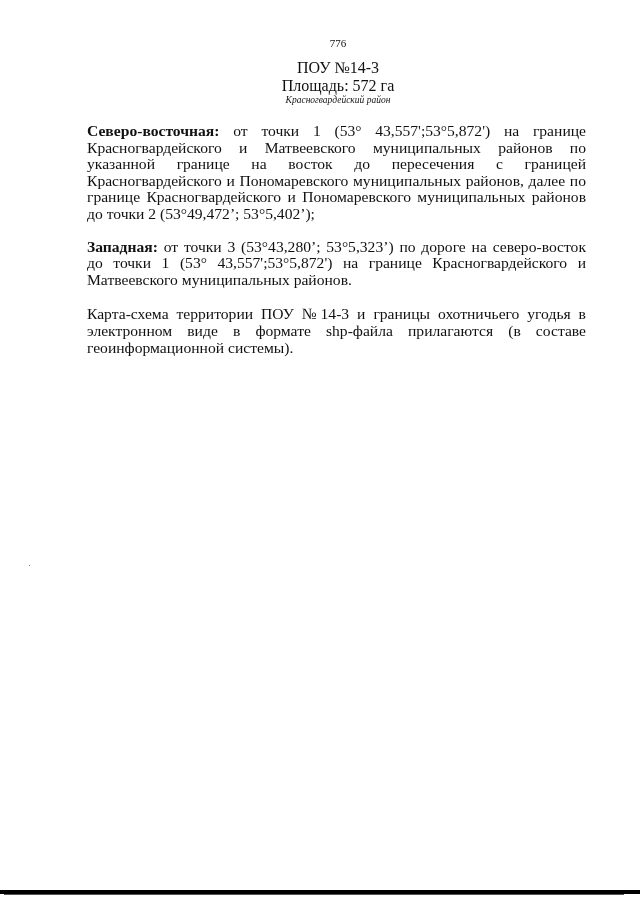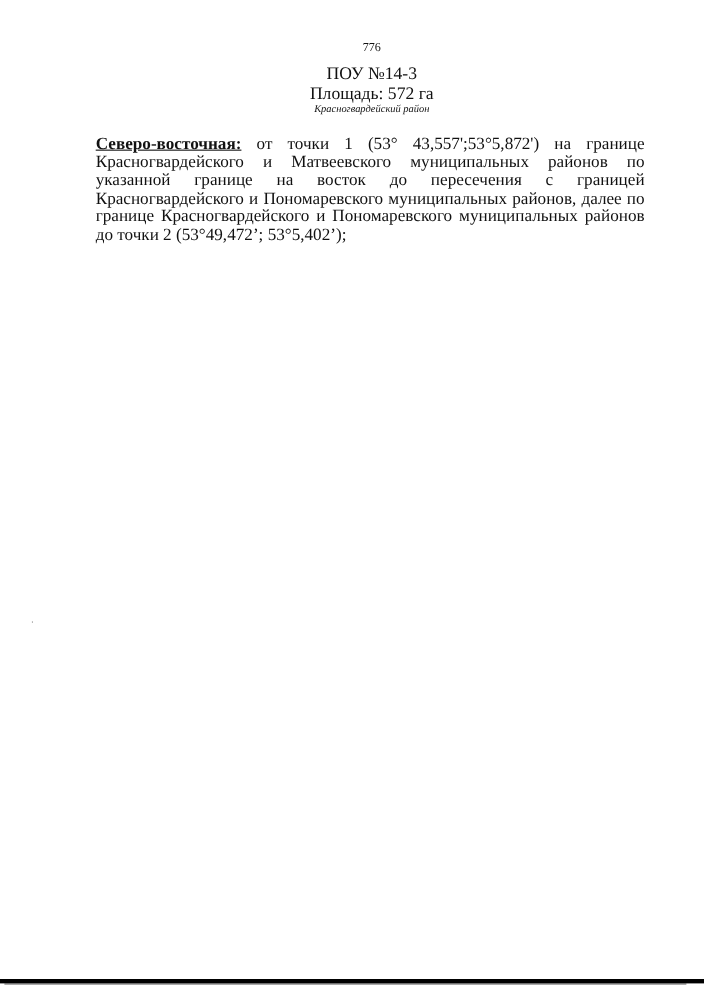--- a/index.html
+++ b/index.html
@@ -59,21 +59,20 @@
       line-height: 16.6px;
       text-align: justify;
     }
     .para {
       margin: 0 0 16px 0;
     }
     .para.p2 { margin-bottom: 18px; }
     .para.p3 { margin-bottom: 18px; }
     .label {
       font-weight: bold;
-      text-decoration: underline;
     }
     .speck {
       position: absolute;
       left: 29px;
       top: 565px;
       width: 1px;
       height: 1px;
       background: #888;
     }
     .bottom-bar {
@@ -96,17 +95,19 @@
 </head>
 <body>
 
 <div class="page-number">776</div>
 <div class="title">ПОУ №14-3</div>
 <div class="area">Площадь: 572 га</div>
 <div class="district">Красногвардейский район</div>
 
 <div class="content">
   <p class="para p1"><span class="label">Северо-восточная:</span><span> от точки 1 (53° 43,557';53°5,872') на границе Красногвардейского и Матвеевского муниципальных районов по указанной границе на восток до пересечения с границей Красногвардейского и Пономаревского муниципальных районов, далее по границе Красногвардейского и Пономаревского муниципальных районов до точки 2 (53°49,472’; 53°5,402’);</span></p>
+  <p class="para p3"><span class="label">Западная:</span><span> от точки 3 (53°43,280’; 53°5,323’) по дороге на северо-восток до точки 1 (53° 43,557';53°5,872') на границе Красногвардейского и Матвеевского муниципальных районов.</span></p>
+  <p class="para p4">Карта-схема территории ПОУ №14-3 и границы охотничьего угодья в электронном виде в формате shp-файла прилагаются (в составе геоинформационной системы).</p>
 </div>
 
 <div class="speck"></div>
 <div class="bottom-bar"></div>
 <div class="bottom-bar-shadow"></div>
 
 </body></html>

